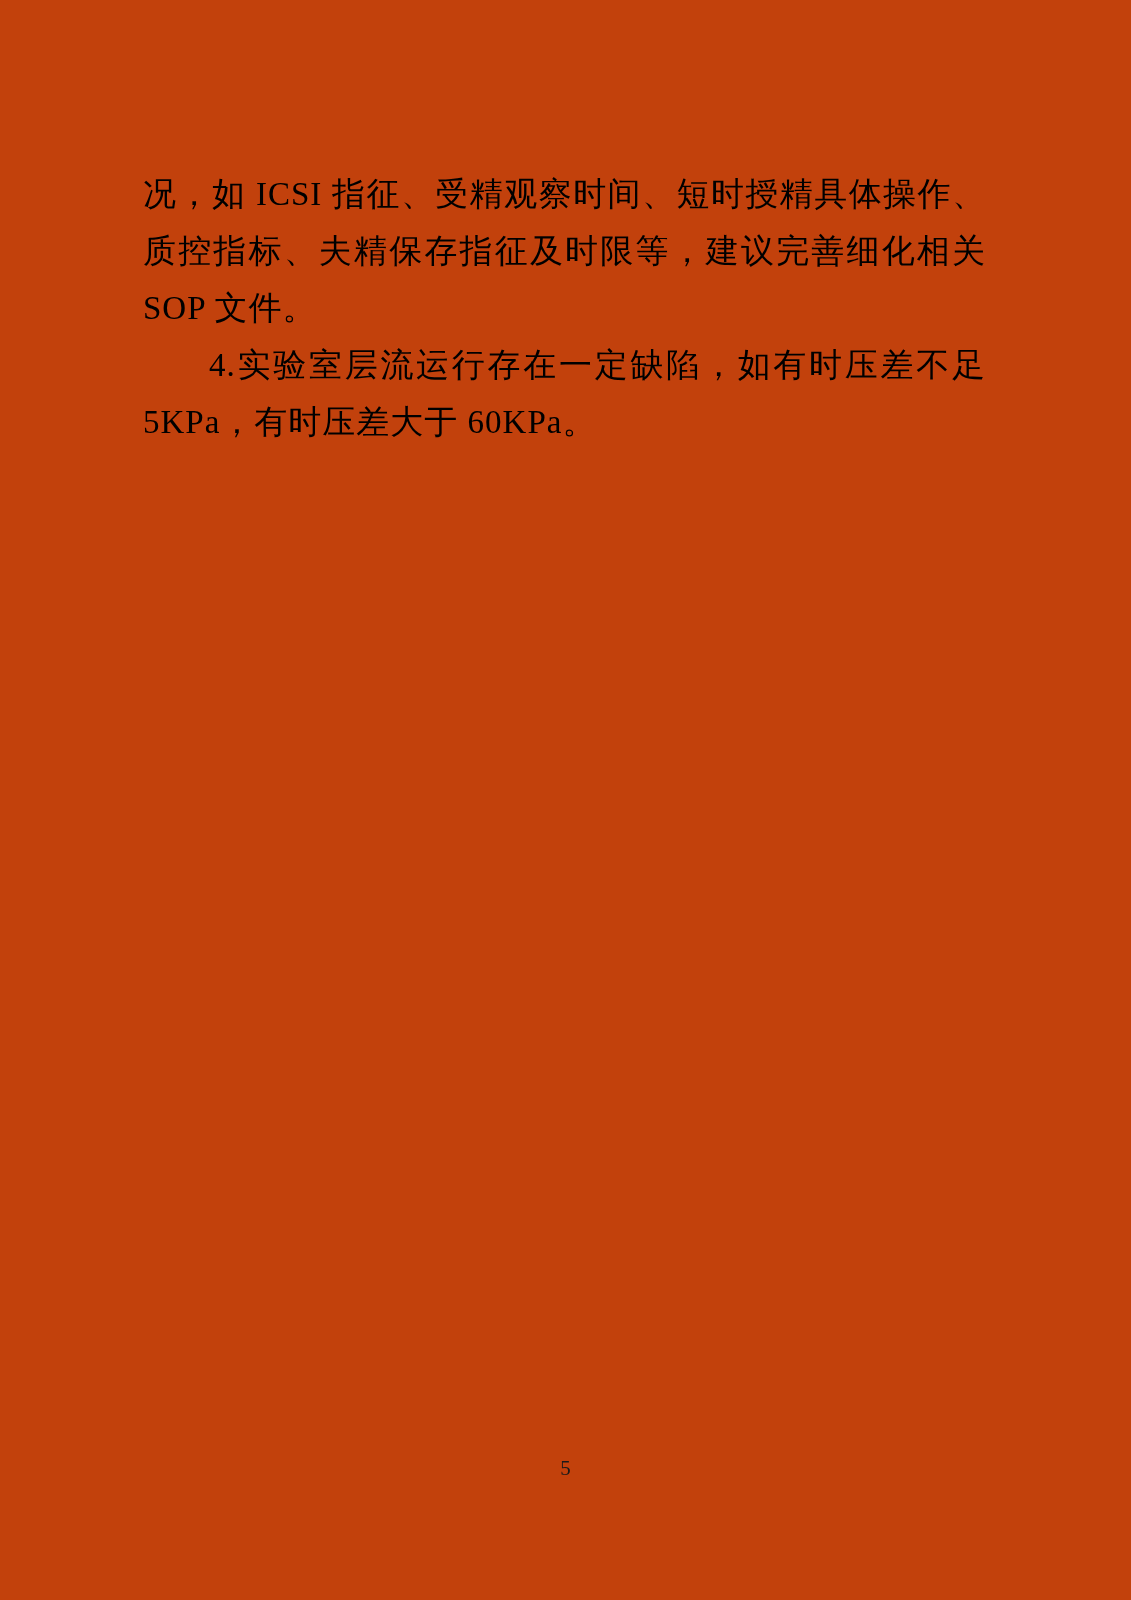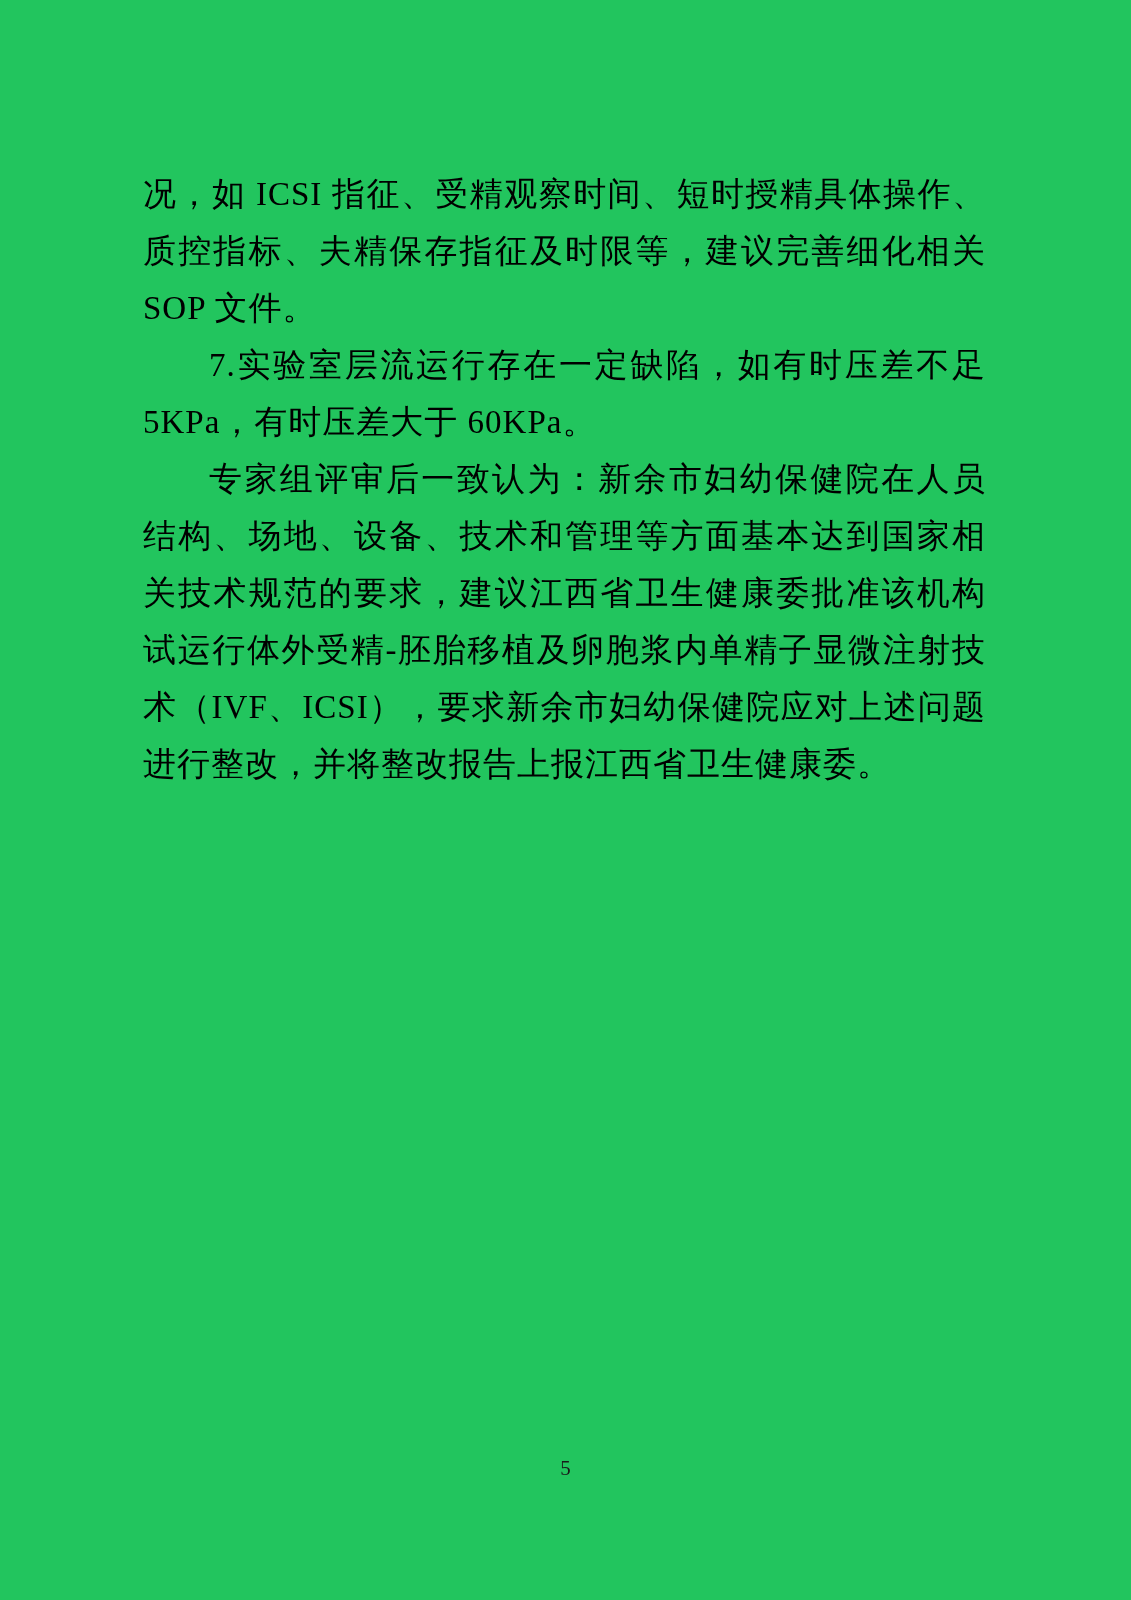--- a/index.html
+++ b/index.html
@@ -4,21 +4,21 @@
 <style>
   html, body {
     margin: 0;
     padding: 0;
     background: #ffffff;
   }
   .page {
     position: relative;
     width: 1131px;
     height: 1600px;
-    background: #22c55e;
+    background: #c2410c;
     color: #000000;
     font-family: "Liberation Serif", "DejaVu Serif", serif;
     overflow: hidden;
   }
   .doc-body {
     position: absolute;
     left: 143px;
     top: 166px;
     width: 843px;
     font-size: 33px;
@@ -44,17 +44,16 @@
     line-height: 24px;
     color: #1a1a1a;
   }
 </style>
 </head>
 <body>
 
 <div class="page">
   <div class="doc-body">
     <p class="para">况，如 ICSI 指征、受精观察时间、短时授精具体操作、质控指标、夫精保存指征及时限等，建议完善细化相关 SOP 文件。</p>
-    <p class="para indent">7.实验室层流运行存在一定缺陷，如有时压差不足 5KPa，有时压差大于 60KPa。</p>
-    <p class="para indent">专家组评审后一致认为：新余市妇幼保健院在人员结构、场地、设备、技术和管理等方面基本达到国家相关技术规范的要求，建议江西省卫生健康委批准该机构试运行体外受精-胚胎移植及卵胞浆内单精子显微注射技术（IVF、ICSI），要求新余市妇幼保健院应对上述问题进行整改，并将整改报告上报江西省卫生健康委。</p>
+    <p class="para indent">4.实验室层流运行存在一定缺陷，如有时压差不足 5KPa，有时压差大于 60KPa。</p>
   </div>
   <div class="page-number">5</div>
 </div>
 
 </body></html>

